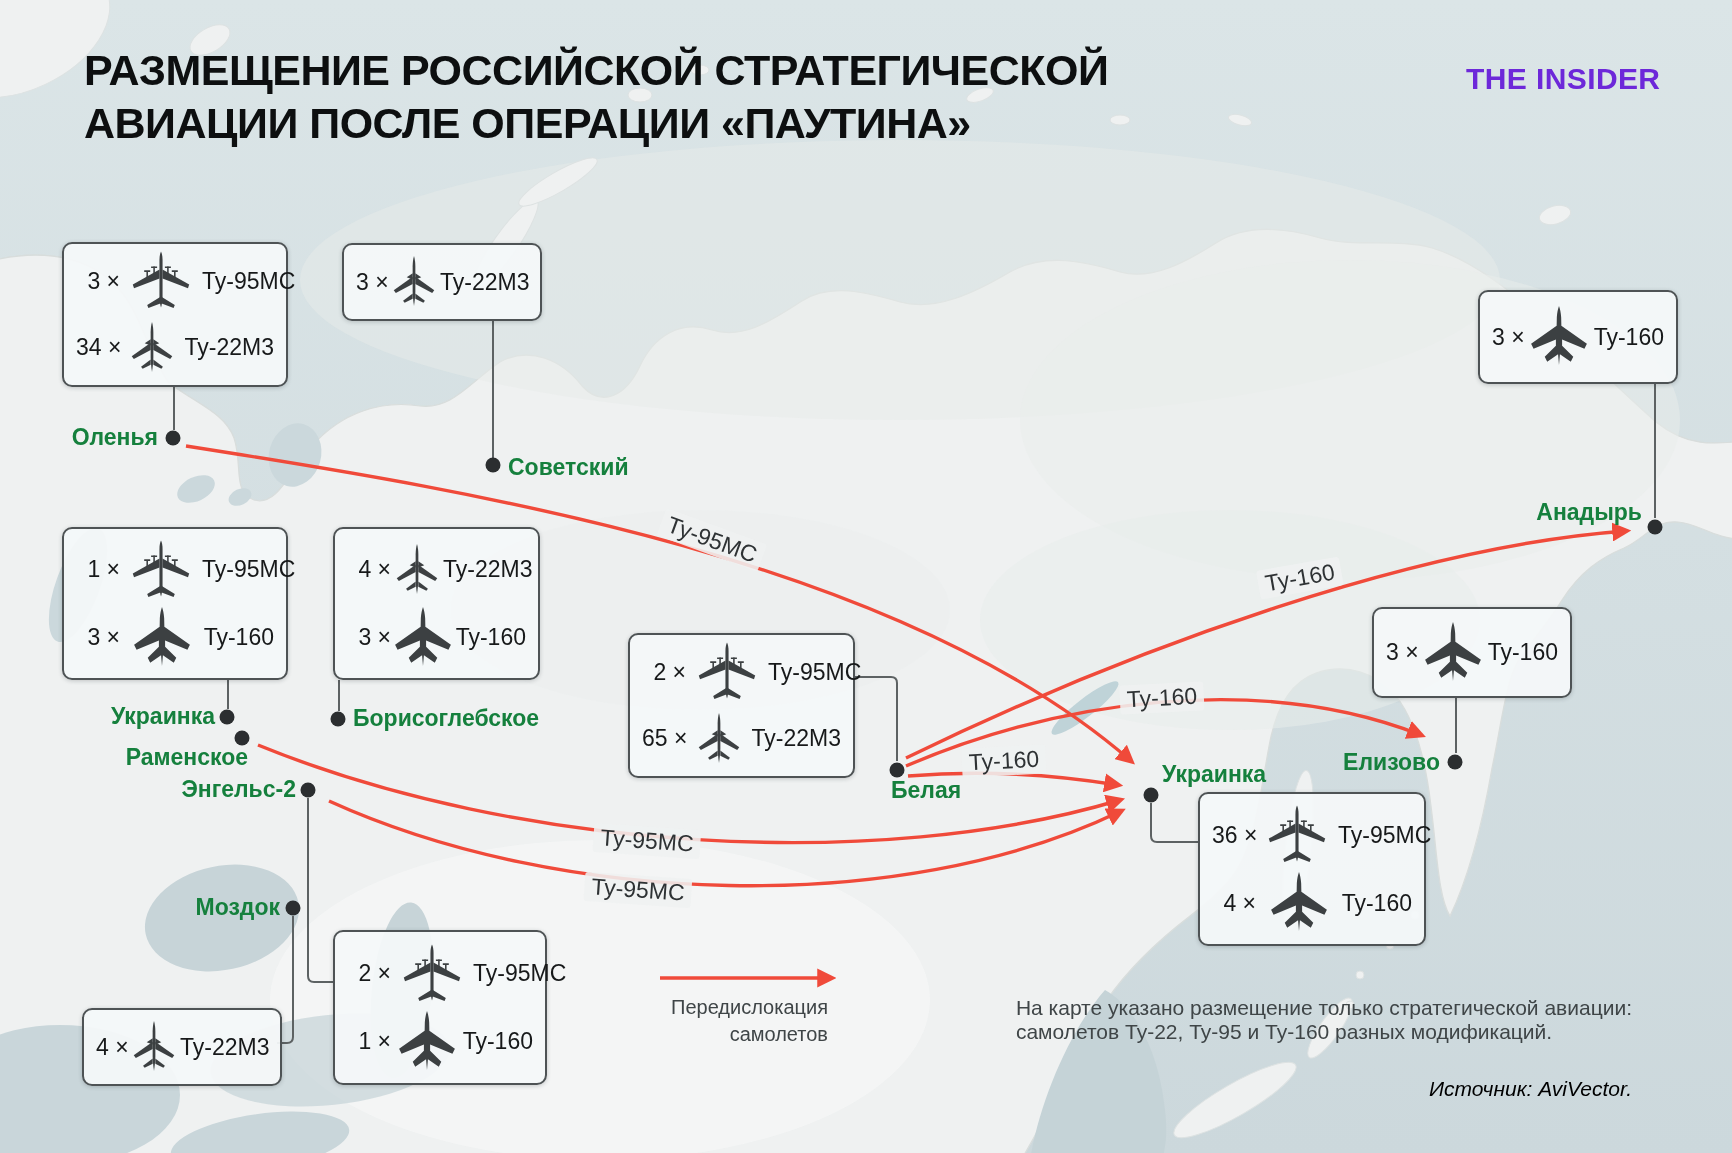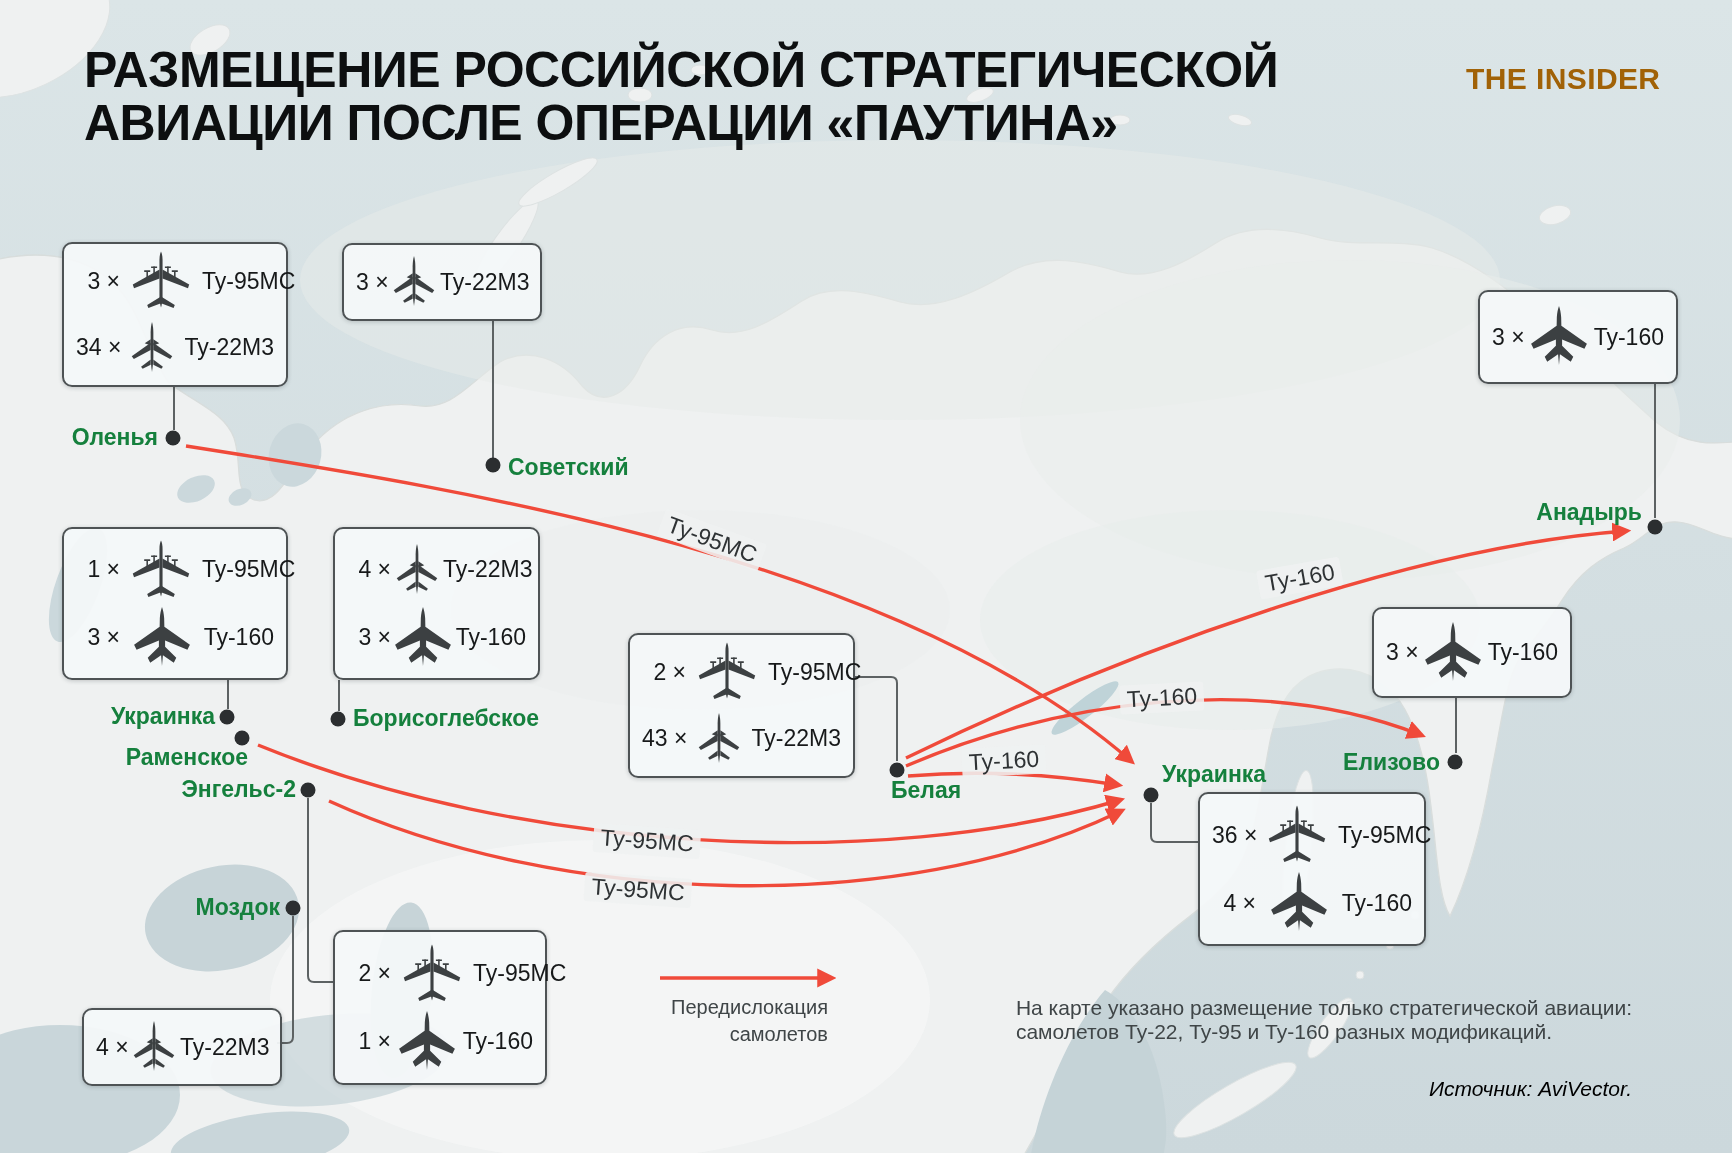--- a/index.html
+++ b/index.html
@@ -5,23 +5,23 @@
   html,body{margin:0;padding:0;background:#b9c6ca;}
   .stage{position:relative;width:1732px;height:1153px;overflow:hidden;
          font-family:"Liberation Sans",sans-serif;background:#d2dee1;}
   .stage svg{display:block;}
   .layer{position:absolute;left:0;top:0;width:1732px;height:1153px;}
   #map-svg{z-index:0;}
   #overlay-svg{z-index:20;}
 
   
   .title{position:absolute;left:84px;top:44px;z-index:60;
-         font-size:50px;line-height:53px;font-weight:700;letter-spacing:-.5px;color:#0d0f10;}
+         font-size:43px;line-height:53px;font-weight:700;letter-spacing:-.5px;color:#0d0f10;}
   .logo{position:absolute;left:1466px;top:62px;z-index:60;
-        font-size:30px;font-weight:700;letter-spacing:.4px;color:#a16207;}
+        font-size:30px;font-weight:700;letter-spacing:.4px;color:#6d28d9;}
 
   
   .callout{position:absolute;z-index:40;box-sizing:border-box;
            background:rgba(244,248,249,.94);border:2px solid #4e5355;border-radius:10px;
            padding:4px 12px;display:flex;flex-direction:column;justify-content:center;
            box-shadow:0 1px 4px rgba(30,40,45,.22);}
   .crow{display:flex;align-items:center;height:68px;}
   .cnt{min-width:44px;text-align:right;font-size:23px;color:#17191a;white-space:nowrap;}
   .plane{width:88px;display:flex;justify-content:center;align-items:center;}
   .typ{font-size:23px;color:#17191a;white-space:nowrap;}
@@ -276,21 +276,21 @@
     <div class="crow">
       <span class="cnt">2 ×</span>
       <span class="plane">
           <svg class="p95" viewBox="0 0 100 100">
             <use href="#tu95"></use>
           </svg>
         </span>
       <span class="typ">Ту-95МС</span>
     </div>
     <div class="crow">
-      <span class="cnt">43 ×</span>
+      <span class="cnt">65 ×</span>
       <span class="plane">
           <svg class="p22" viewBox="0 0 100 100">
             <use href="#tu22"></use>
           </svg>
         </span>
       <span class="typ">Ту-22М3</span>
     </div>
   </div>
 
   <div class="callout" style="left:333px;top:930px;width:214px;height:155px">

